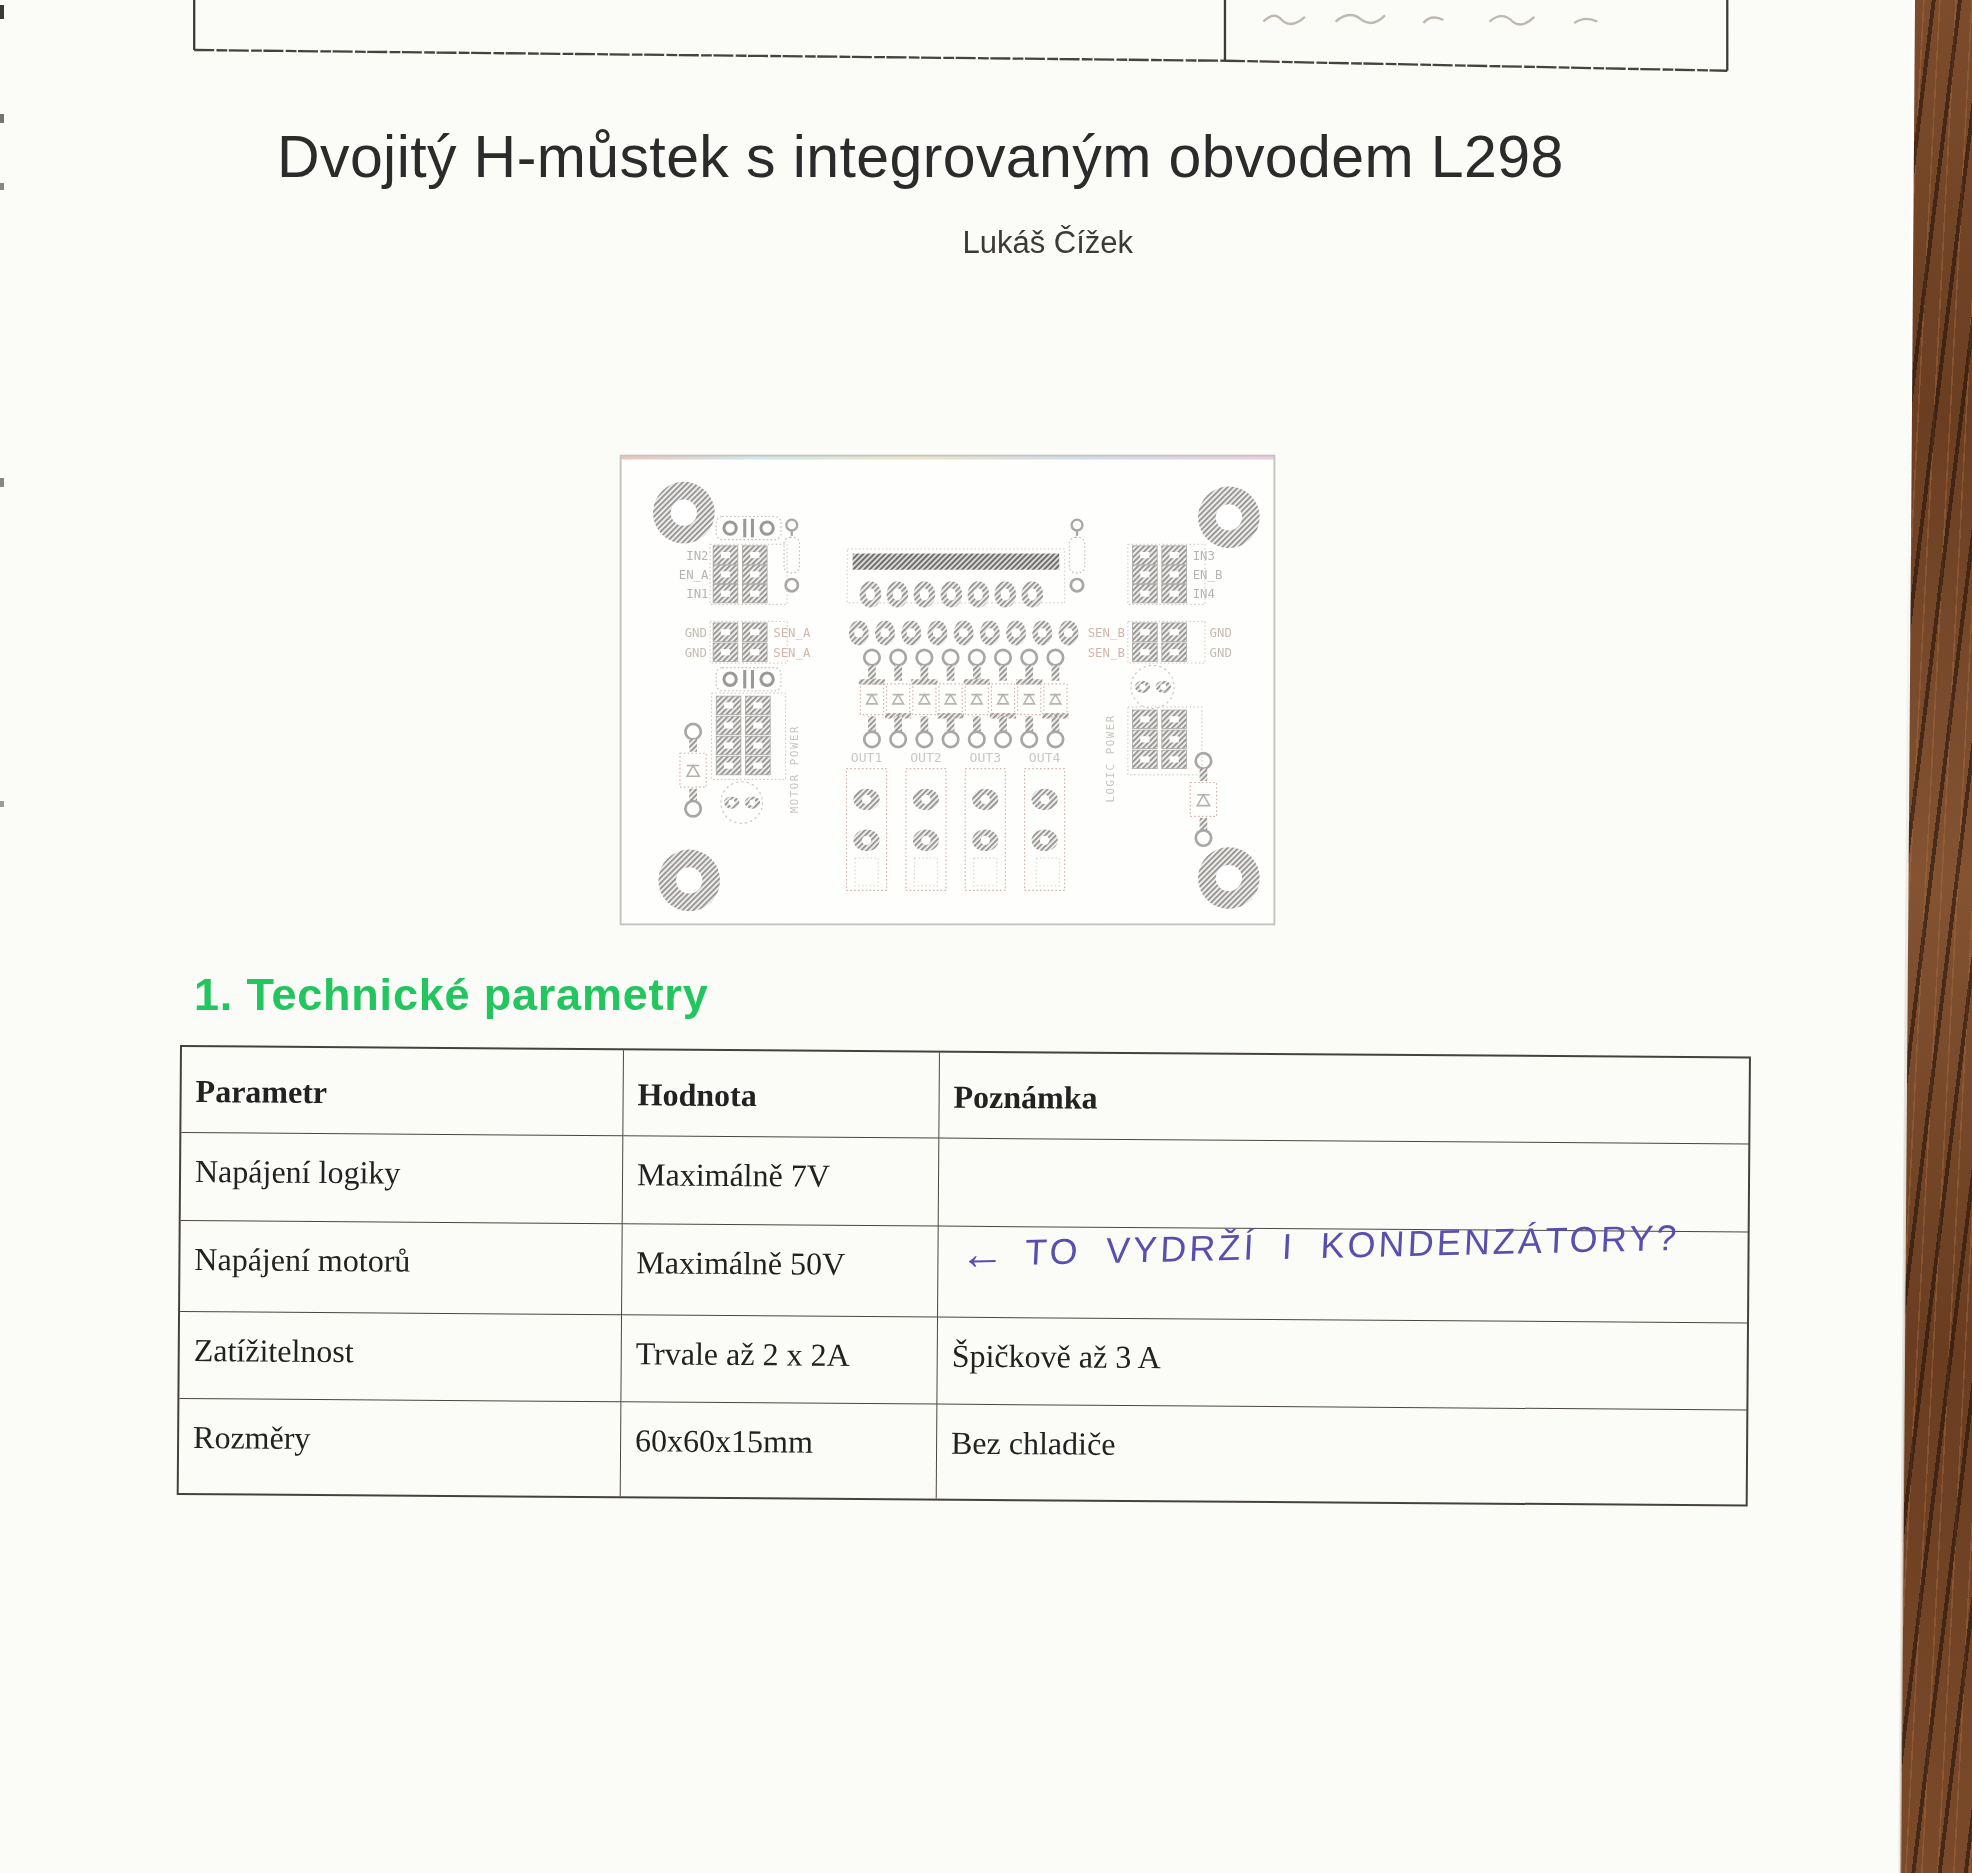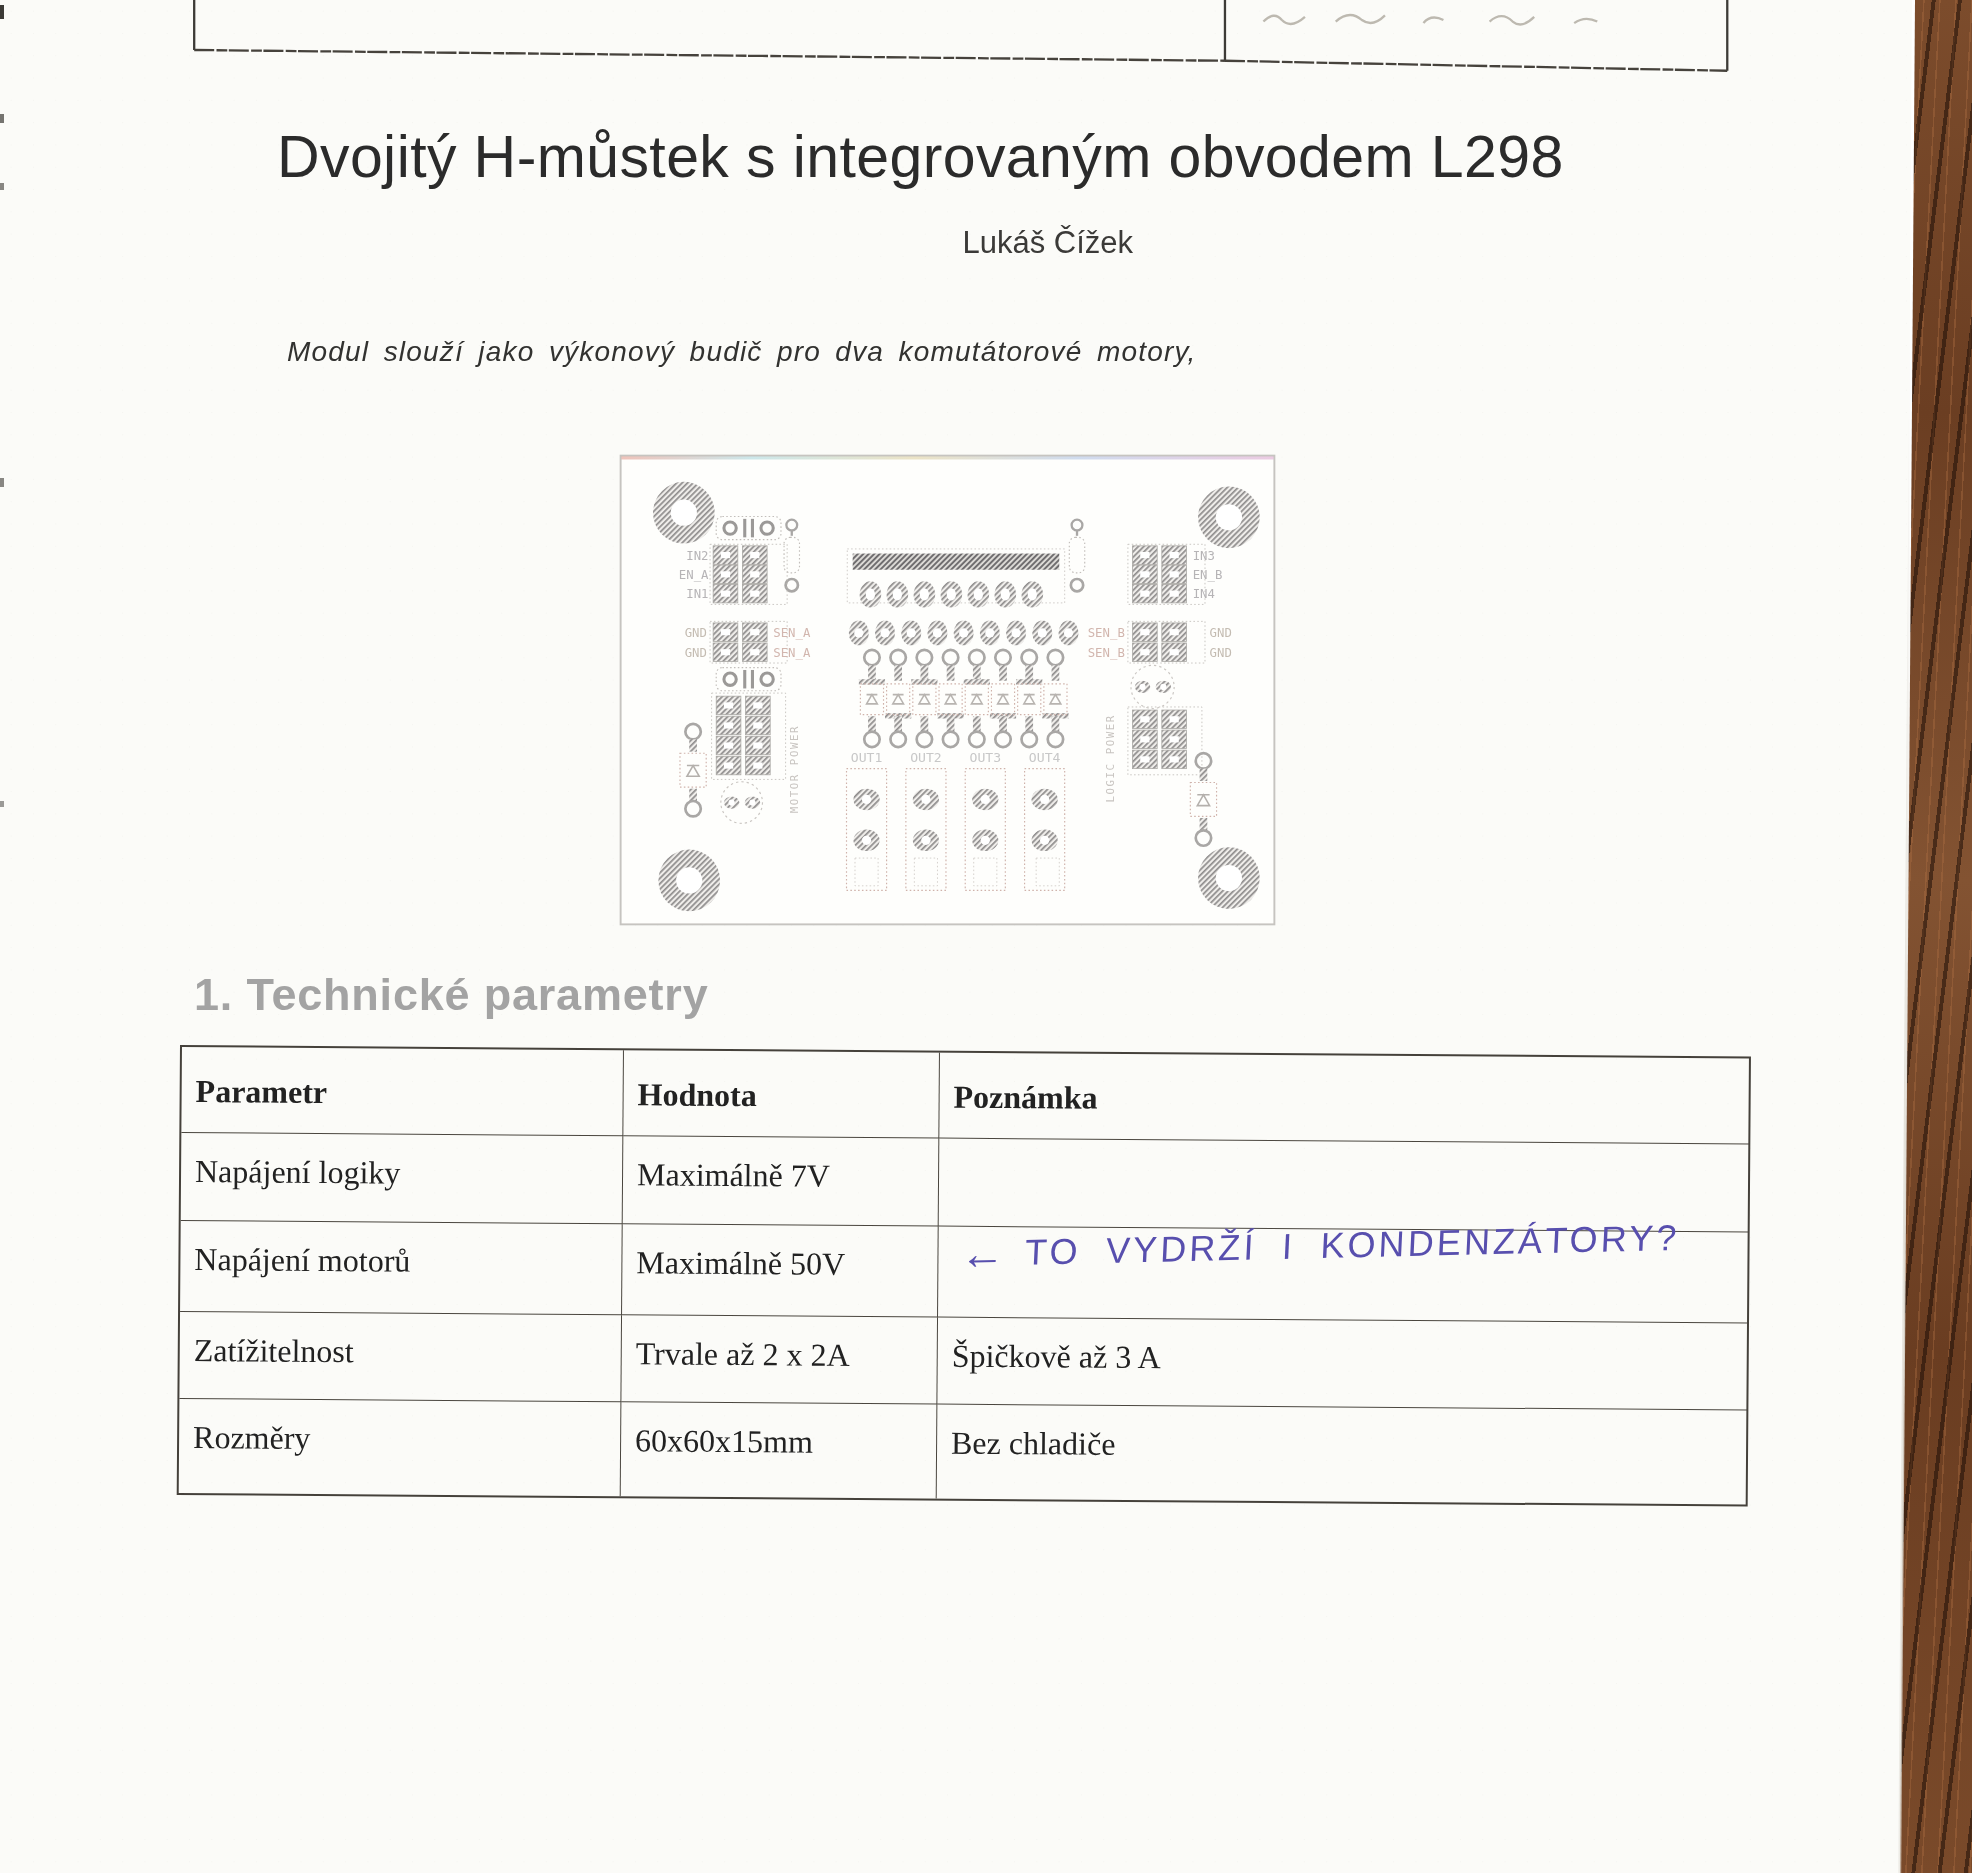--- a/index.html
+++ b/index.html
@@ -35,21 +35,21 @@
     font-size:31px;color:#3b3a38;}
 
   .intro{position:absolute;left:287px;top:331px;width:1356px;
     font-style:italic;font-size:28px;line-height:1.52;color:#323230;
     letter-spacing:1.2px;word-spacing:5.4px;}
 
   .pcb{position:absolute;left:616px;top:451px;width:663px;height:478px;}
   .pcb text{font-family:"DejaVu Sans Mono",monospace;}
 
   .section-heading{position:absolute;left:194px;top:969px;
-    font-size:45px;font-weight:bold;color:#a3a3a3;letter-spacing:0.8px;}
+    font-size:45px;font-weight:bold;color:#22c55e;letter-spacing:0.8px;}
 
   .params-table{position:absolute;left:180px;top:1045px;width:1567px;
     transform:rotate(.42deg);transform-origin:0 0;
     display:grid;grid-template-columns:442px 316px 810px;
     grid-template-rows:86px 88px 91px 87px 94px;
     border:2.3px solid #45413b;
     font-family:"Liberation Serif",serif;font-size:32px;color:#222;}
   .params-table .cell{border-right:1.5px solid #4a463f;border-bottom:1.5px solid #4a463f;
     padding:20px 0 0 14px;box-sizing:border-box;position:relative;overflow:visible;}
   .params-table .cell:nth-child(3n){border-right:none;}
@@ -82,21 +82,20 @@
     <line x1="2243" y1="0" x2="2243" y2="92" stroke="#3d3b37" stroke-width="3"></line>
     <line x1="250" y1="65" x2="1590" y2="79" stroke="#46423c" stroke-width="3" stroke-dasharray="26 3 14 2"></line>
     <line x1="1590" y1="79" x2="2243" y2="92" stroke="#46423c" stroke-width="3" stroke-dasharray="26 3 14 2"></line>
     <path d="M1640,28 q14,-14 24,-2 q12,12 30,-4 m40,6 q18,-16 34,-2 q14,10 30,-6 m50,10 q10,-12 26,-4 m60,2 q16,-14 30,0 q12,10 28,-6 m52,8 q14,-10 30,-2" fill="none" stroke="#bdb9b0" stroke-width="3"></path>
   </svg>
 
   <div class="doc-title">Dvojitý H-můstek s integrovaným obvodem L298</div>
   <div class="doc-author">Lukáš Čížek</div>
 
   <div class="intro">
-    <div>Modul slouží jako výkonový budič pro dva komutátorové motory,</div>
   </div>
 
   <svg class="pcb" viewBox="0 0 860 620">
     <defs>
       <pattern id="ph" width="5" height="5" patternUnits="userSpaceOnUse" patternTransform="rotate(45)">
         <rect width="5" height="5" fill="#efedea"></rect>
         <line x1="1" y1="0" x2="1" y2="5" stroke="#8f8d8d" stroke-width="2.4"></line>
       </pattern>
       <pattern id="phd" width="5" height="5" patternUnits="userSpaceOnUse" patternTransform="rotate(45)">
         <rect width="5" height="5" fill="#dcdad6"></rect>

